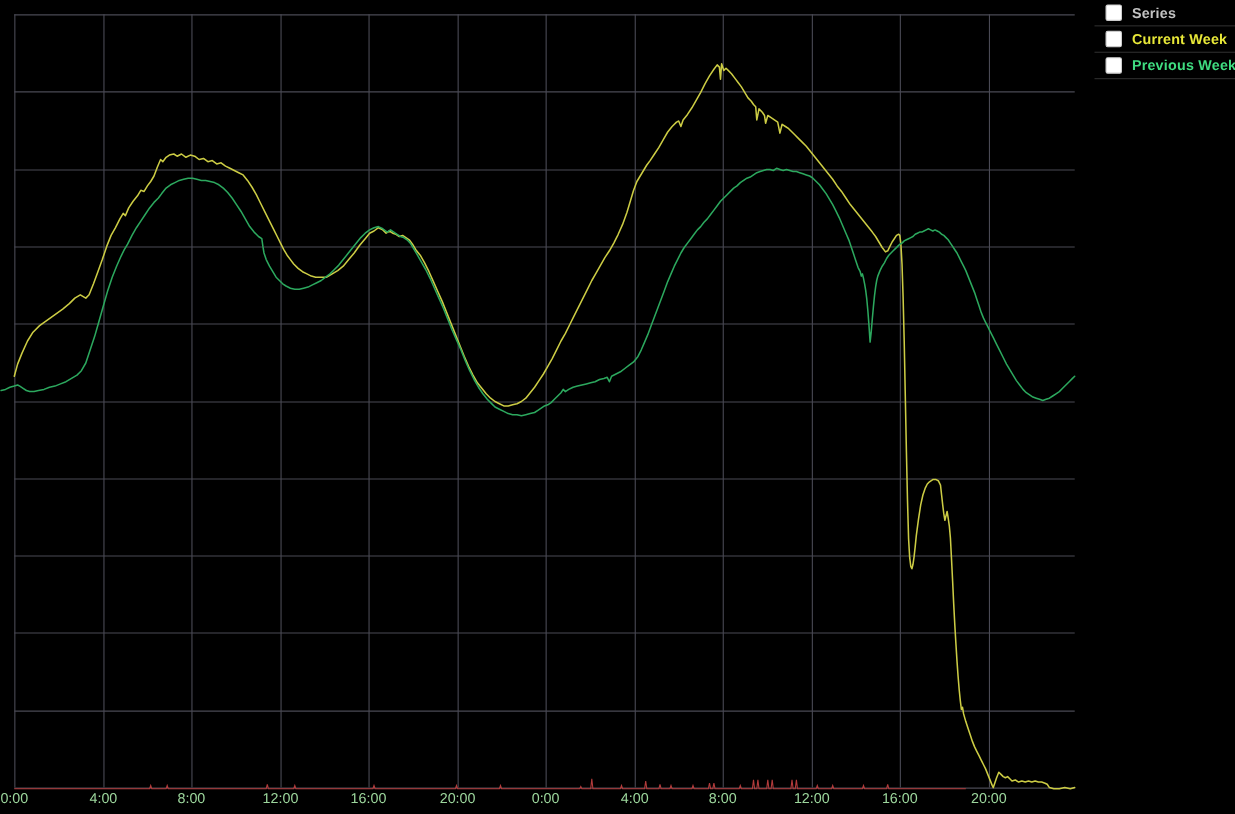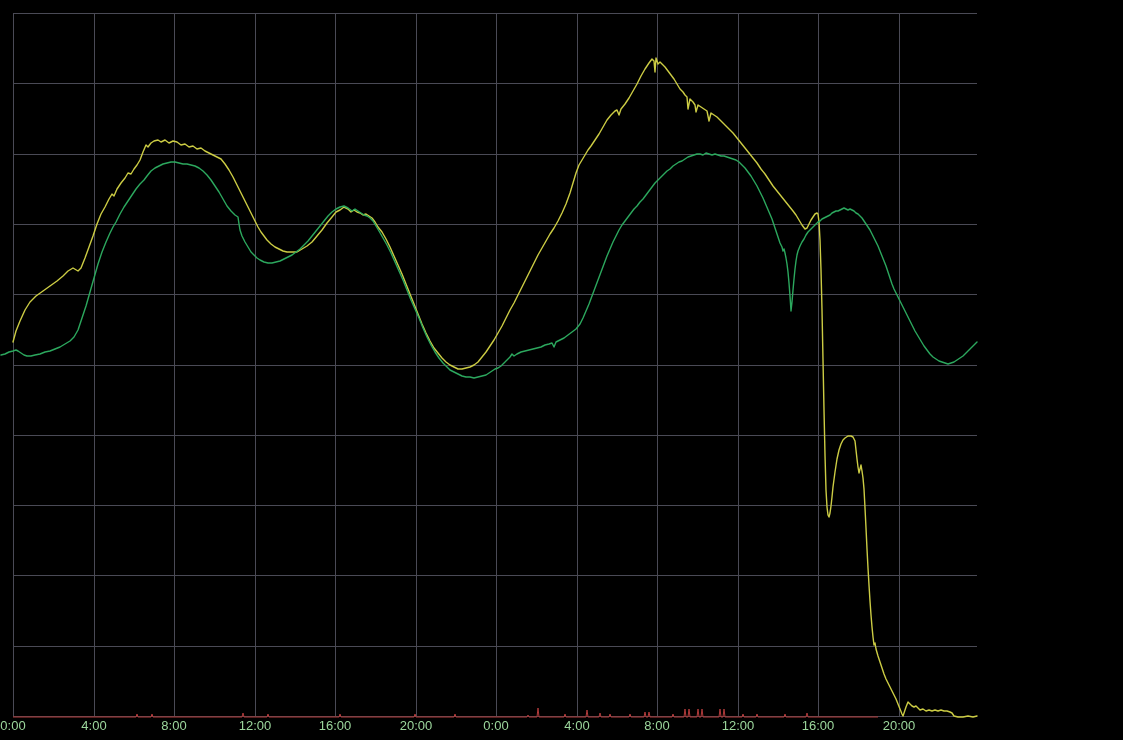--- a/index.html
+++ b/index.html
@@ -96,14 +96,28 @@
         <text x="416" y="730">20:00</text>
         <text x="496" y="730">0:00</text>
         <text x="577" y="730">4:00</text>
         <text x="657" y="730">8:00</text>
         <text x="738" y="730">12:00</text>
         <text x="818" y="730">16:00</text>
         <text x="899" y="730">20:00</text>
       </g>
     </svg>
 
+  <div id="legend">
+    <div class="legend-row">
+      <div class="legend-checkbox"></div>
+      <span class="legend-label" style="color: rgb(194, 194, 194);">Series</span>
+    </div>
+    <div class="legend-row">
+      <div class="legend-checkbox"></div>
+      <span class="legend-label" style="color: rgb(232, 232, 56);">Current Week</span>
+    </div>
+    <div class="legend-row">
+      <div class="legend-checkbox"></div>
+      <span class="legend-label" style="color: rgb(63, 221, 128);">Previous Week</span>
+    </div>
+  </div>
 
 </div>
 
 </body></html>

